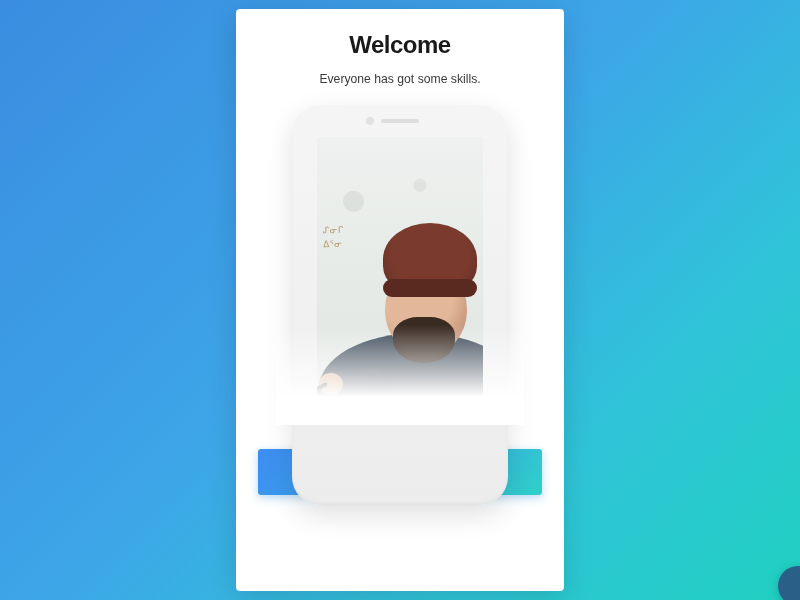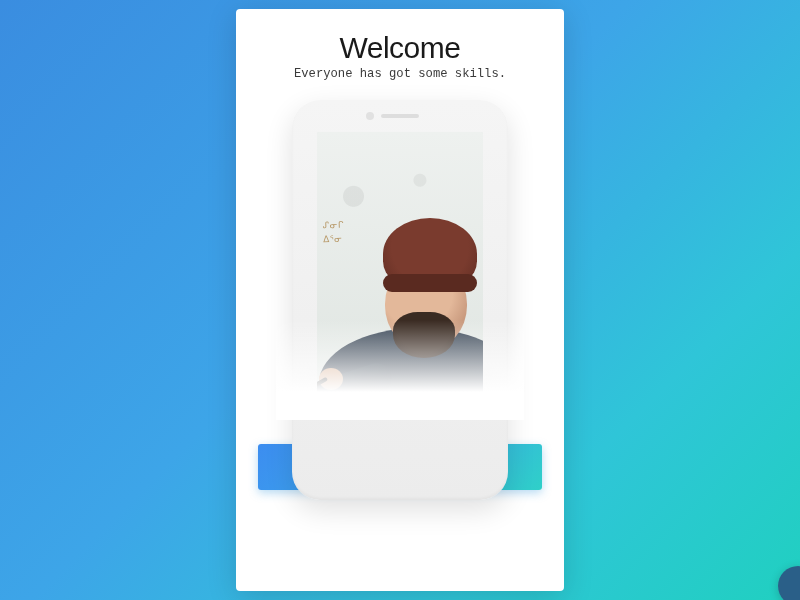--- a/index.html
+++ b/index.html
@@ -8,22 +8,22 @@
       background: linear-gradient(135deg, #3a8de0 0%, #3da5e8 45%, #2fc5d8 75%, #20d0c0 100%);
       font-family: -apple-system, BlinkMacSystemFont, "Segoe UI", Helvetica, Arial, sans-serif;
       display: flex; align-items: center; justify-content: center;
     }
     .card {
       background: #fff; width: 328px; height: 582px; border-radius: 4px;
       box-shadow: 0 6px 30px rgba(0,0,0,0.15);
       display: flex; flex-direction: column; align-items: center;
       padding: 22px 22px 18px 22px; position: relative;
     }
-    .title { font-size: 30px; font-weight: 400; color: #1a1a1a; margin-bottom: 0; letter-spacing: -0.5px; }
-    .subtitle { font-size: 12.2px; color: #3a3a3a; line-height: 1.55; text-align: center; font-family: Liberation Mono, monospace; }
+    .title { font-size: 24px; font-weight: 700; color: #1a1a1a; margin-bottom: 11px; letter-spacing: -0.5px; }
+    .subtitle { font-size: 12.2px; color: #3a3a3a; line-height: 1.55; text-align: center; }
     .phone-wrap { margin-top: 16px; position: relative; width: 248px; height: 320px; }
     .phone-frame {
       position: absolute; left: 50%; transform: translateX(-50%); top: 0;
       width: 216px; height: 400px; background: linear-gradient(#f5f5f5,#ececec);
       border-radius: 28px; box-shadow: 0 10px 28px rgba(0,0,0,0.12), inset 0 -2px 3px rgba(0,0,0,0.04);
     }
     .phone-speaker { position:absolute; top:14px; left:50%; transform:translateX(-50%); width:38px; height:4px; border-radius:3px; background:#ddd; }
     .phone-btn { position:absolute; top:12px; left:50%; transform:translateX(-34px); width:8px; height:8px; border-radius:50%; background:#e1e1e1; }
     .phone-screen {
       position:absolute; top:32px; left:50%; transform:translateX(-50%);

